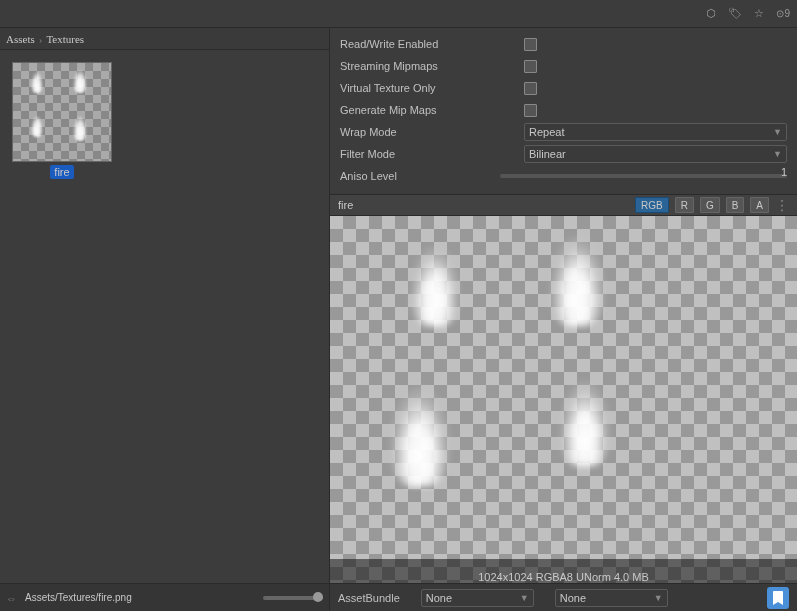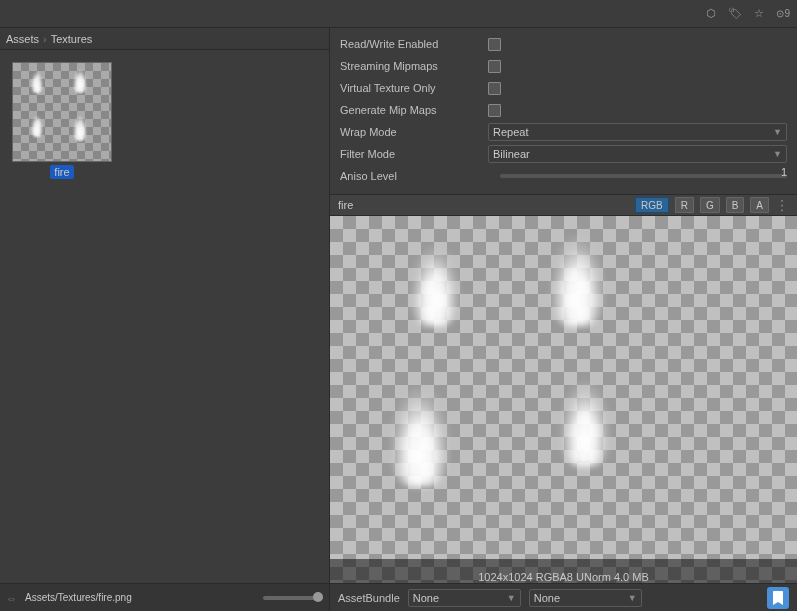--- a/index.html
+++ b/index.html
@@ -60,20 +60,21 @@
 
     .breadcrumb {
       height: 22px;
       background: #3a3a3a;
       display: flex;
       align-items: center;
       padding: 0 6px;
       font-size: 11px;
       color: #c8c8c8;
       border-bottom: 1px solid #2a2a2a;
+      font-family: Liberation Serif, serif;
     }
     .breadcrumb-sep {
       margin: 0 4px;
       color: #777;
     }
 
     .assets-grid {
       flex: 1;
       padding: 8px;
       display: flex;
@@ -184,21 +185,21 @@
       background: #3c3c3c;
     }
 
     .prop-row {
       display: flex;
       align-items: center;
       height: 20px;
       margin-bottom: 2px;
     }
     .prop-label {
-      width: 148px;
+      width: 184px;
       font-size: 11px;
       color: #c0c0c0;
       flex-shrink: 0;
     }
     .prop-checkbox {
       width: 13px;
       height: 13px;
       background: #555;
       border: 1px solid #888;
       border-radius: 1px;
@@ -309,21 +310,21 @@
       color: #c8c8c8;
     }
 
     
     .asset-bundle-bar {
       height: 28px;
       background: #383838;
       display: flex;
       align-items: center;
       padding: 0 8px;
-      gap: 8px;
+      gap: 21px;
       border-top: 1px solid #2a2a2a;
     }
     .asset-bundle-label {
       font-size: 11px;
       color: #c0c0c0;
     }
     .bundle-dropdown {
       height: 18px;
       width: 113px;
       background: #3a3a3a;

